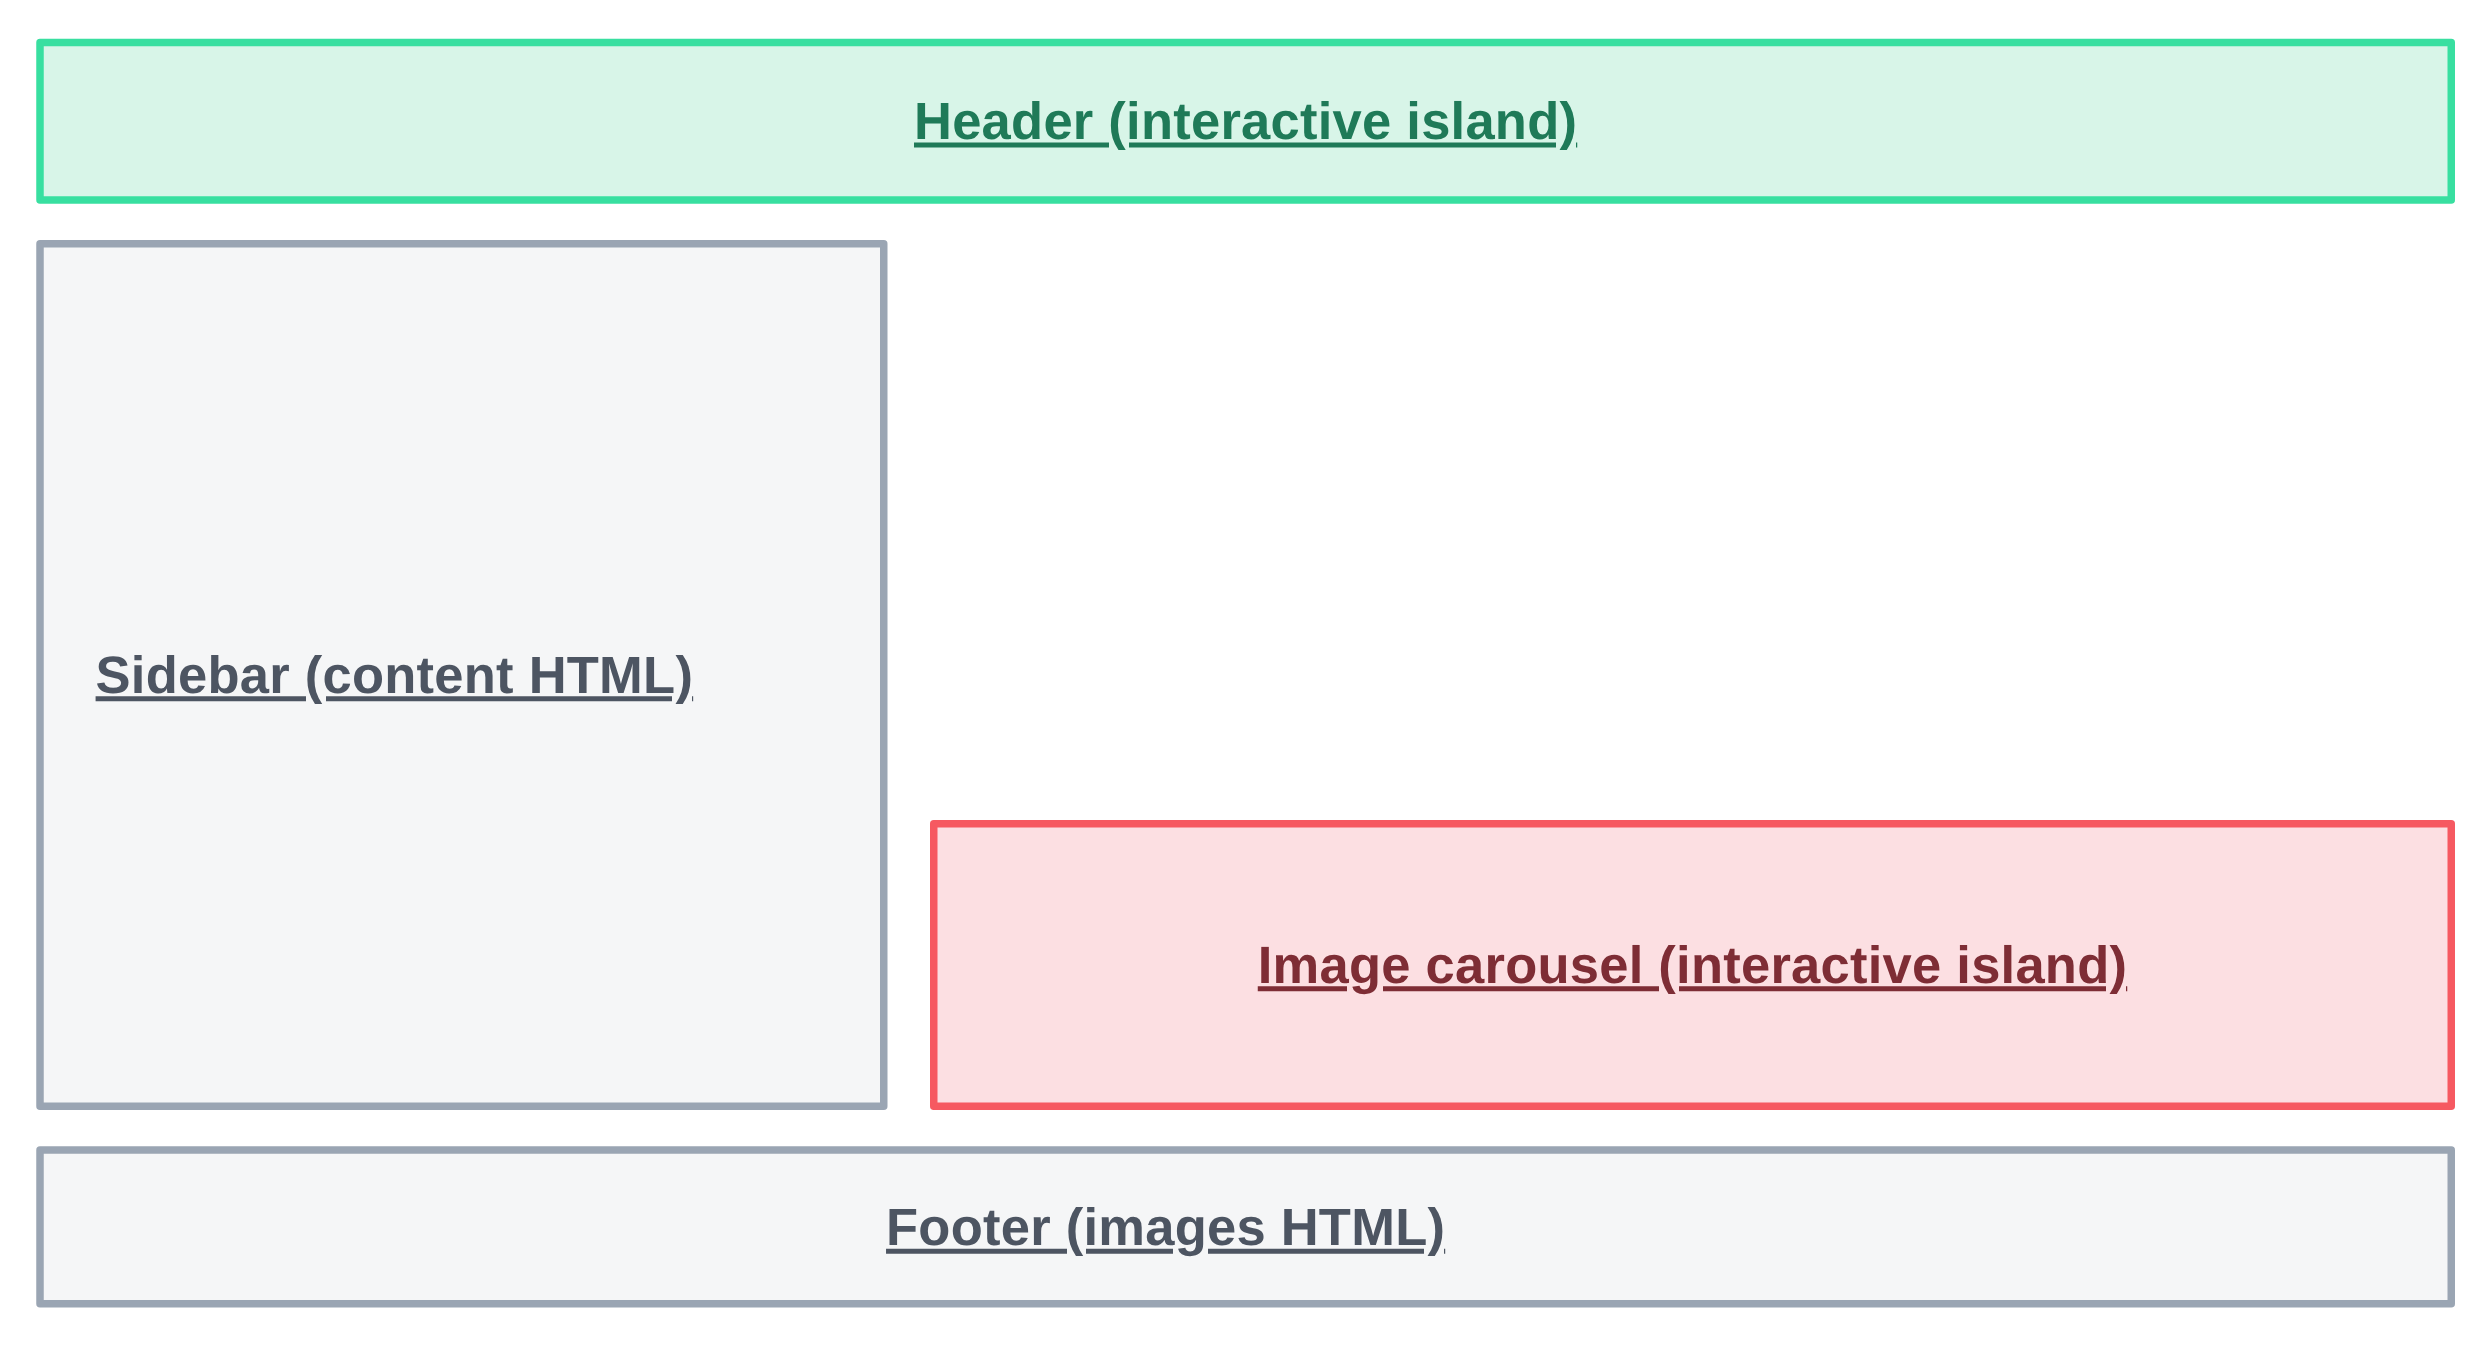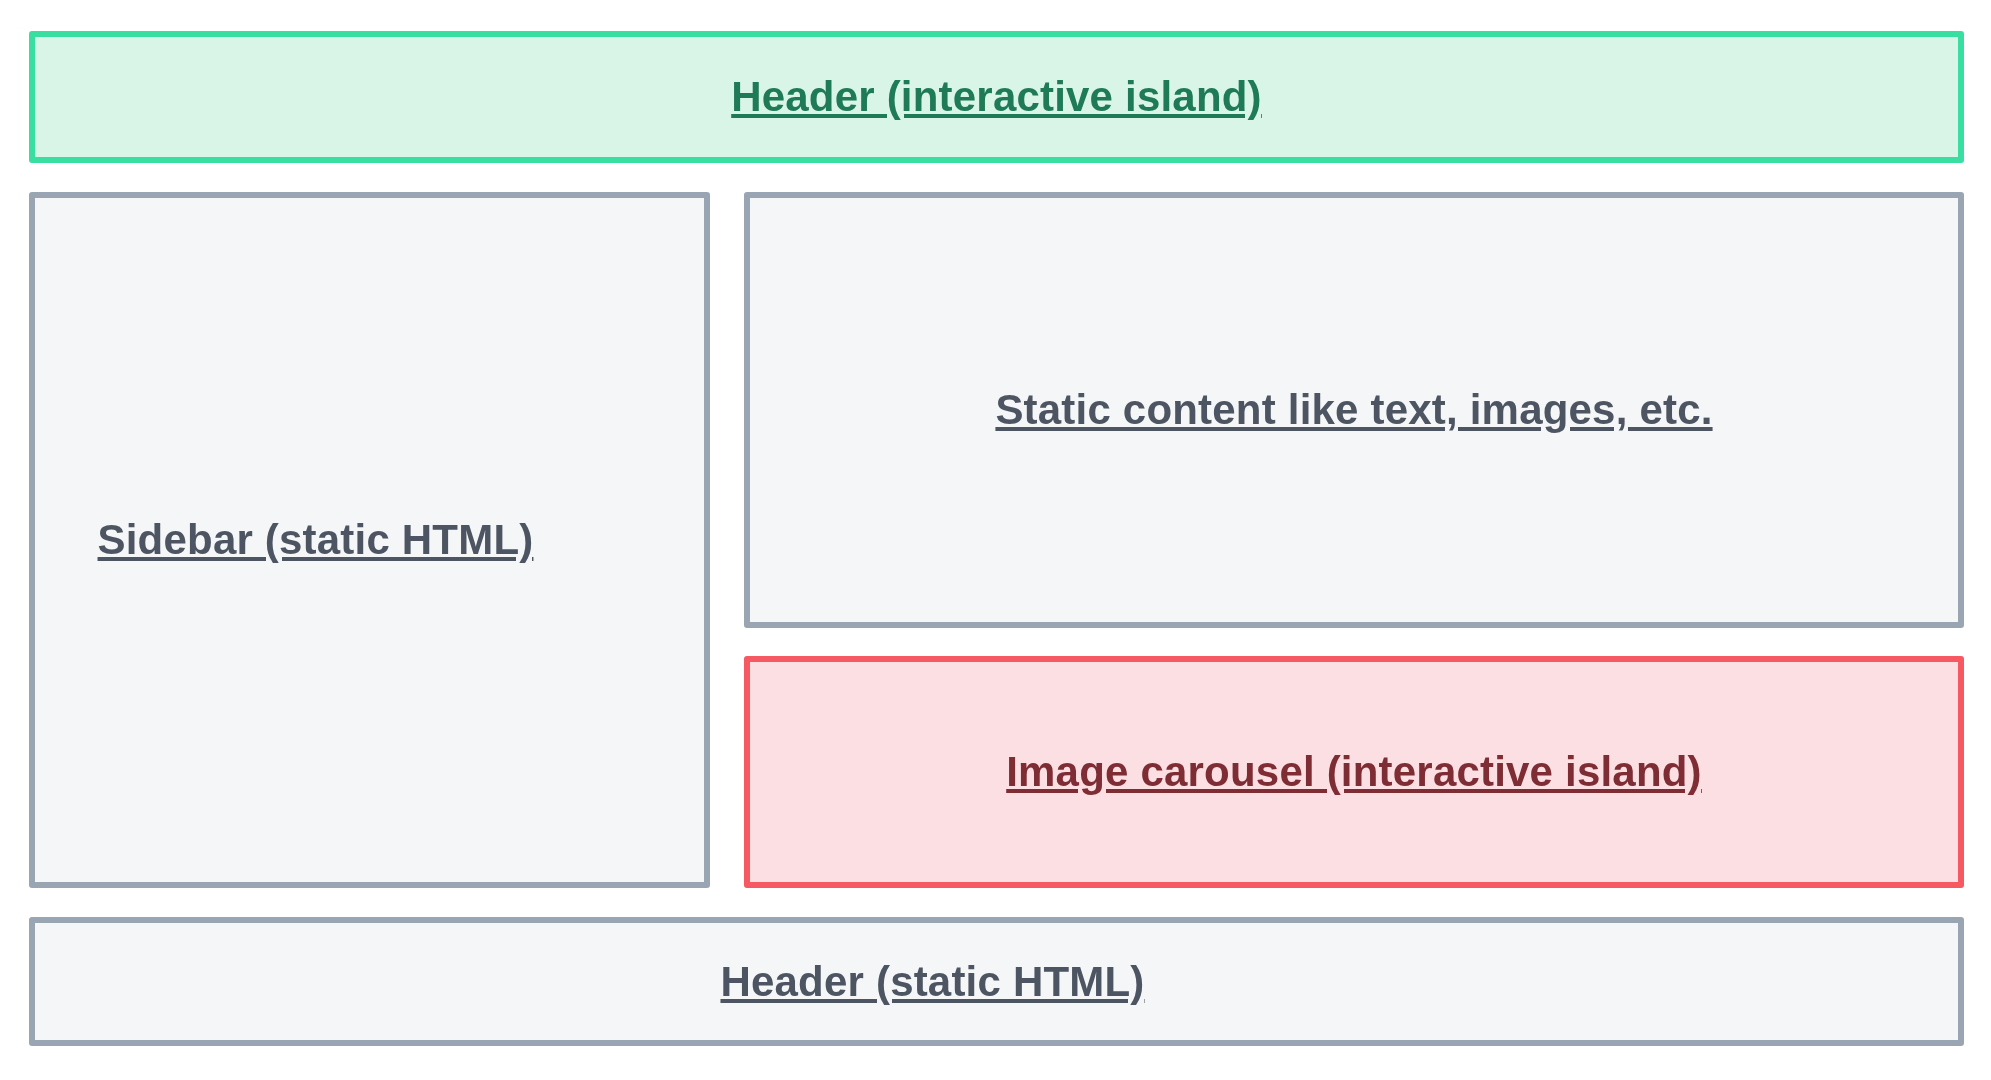--- a/index.html
+++ b/index.html
@@ -72,28 +72,25 @@
 </head>
 <body>
 
 <div class="stage">
 
   <div class="box box-header">
     <span class="label">Header (interactive island)</span>
   </div>
 
   <div class="box box-sidebar">
-    <span class="label">Sidebar (static HTML)</span>
+    <span class="label">Sidebar (content HTML)</span>
   </div>
 
-  <div class="box box-static-content">
-    <span class="label">Static content like text, images, etc.</span>
-  </div>
 
   <div class="box box-carousel">
     <span class="label">Image carousel (interactive island)</span>
   </div>
 
   <div class="box box-footer">
-    <span class="label">Header (static HTML)</span>
+    <span class="label">Footer (images HTML)</span>
   </div>
 
 </div>
 
 </body></html>

